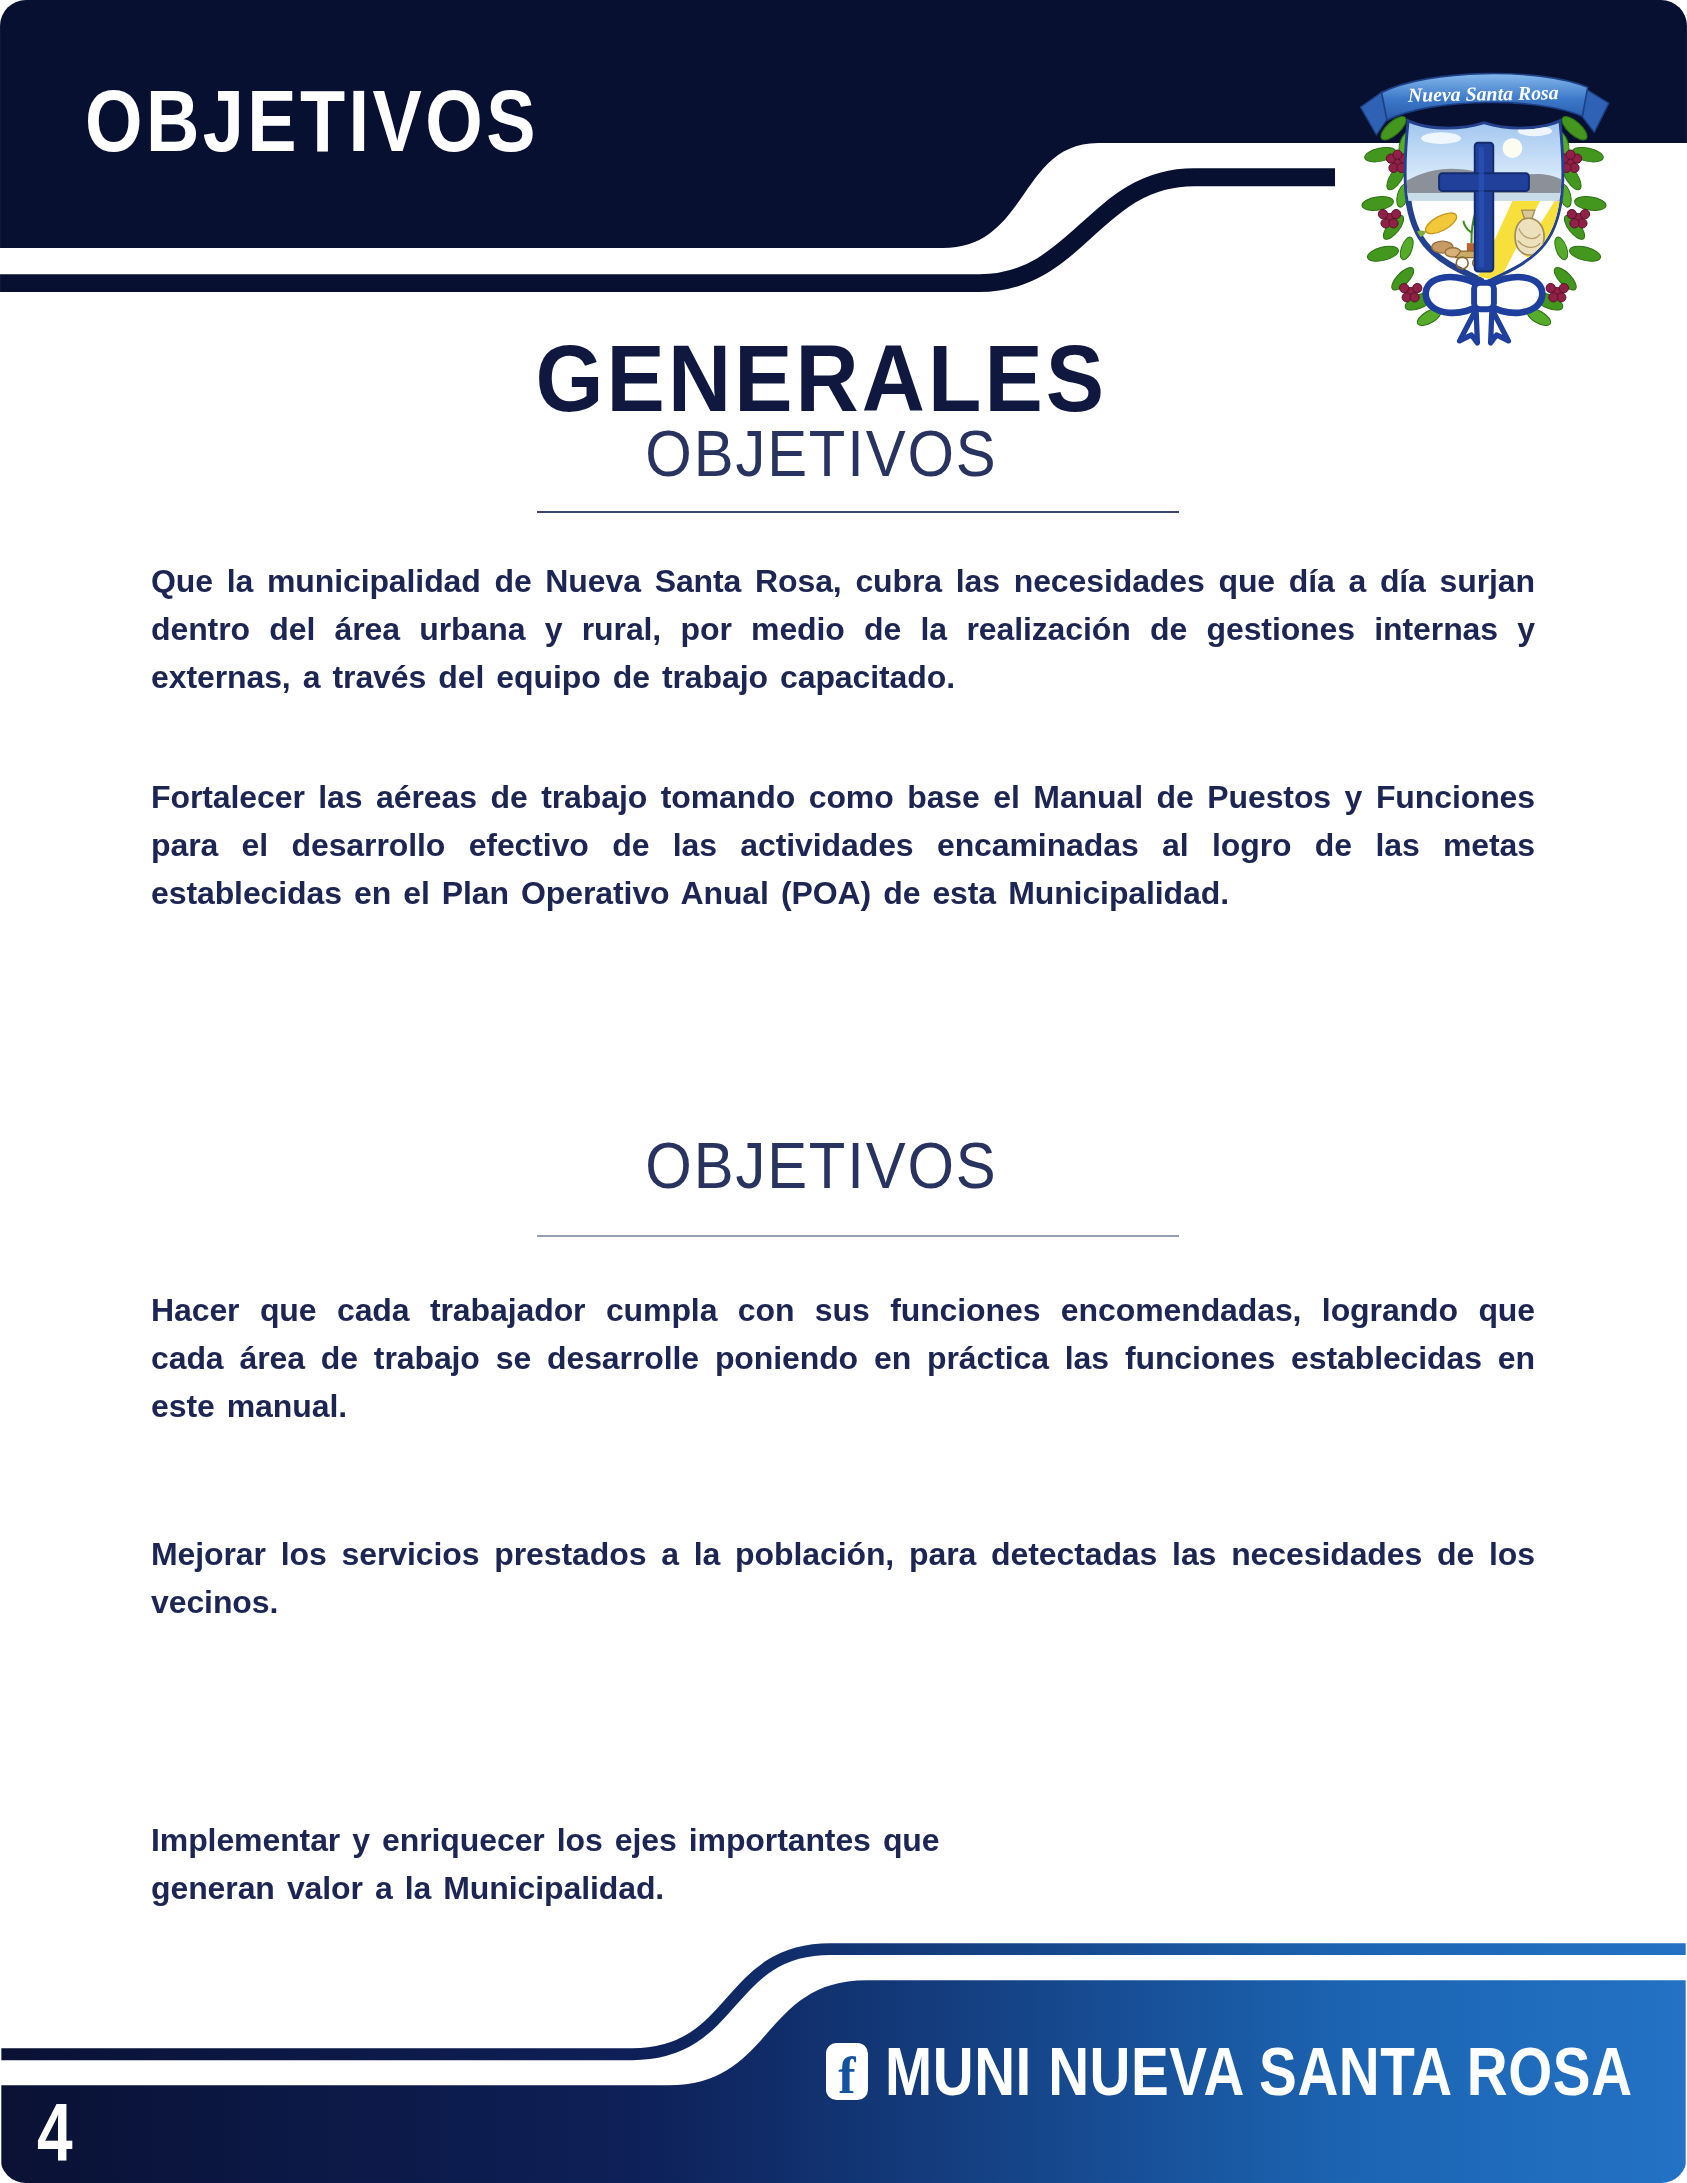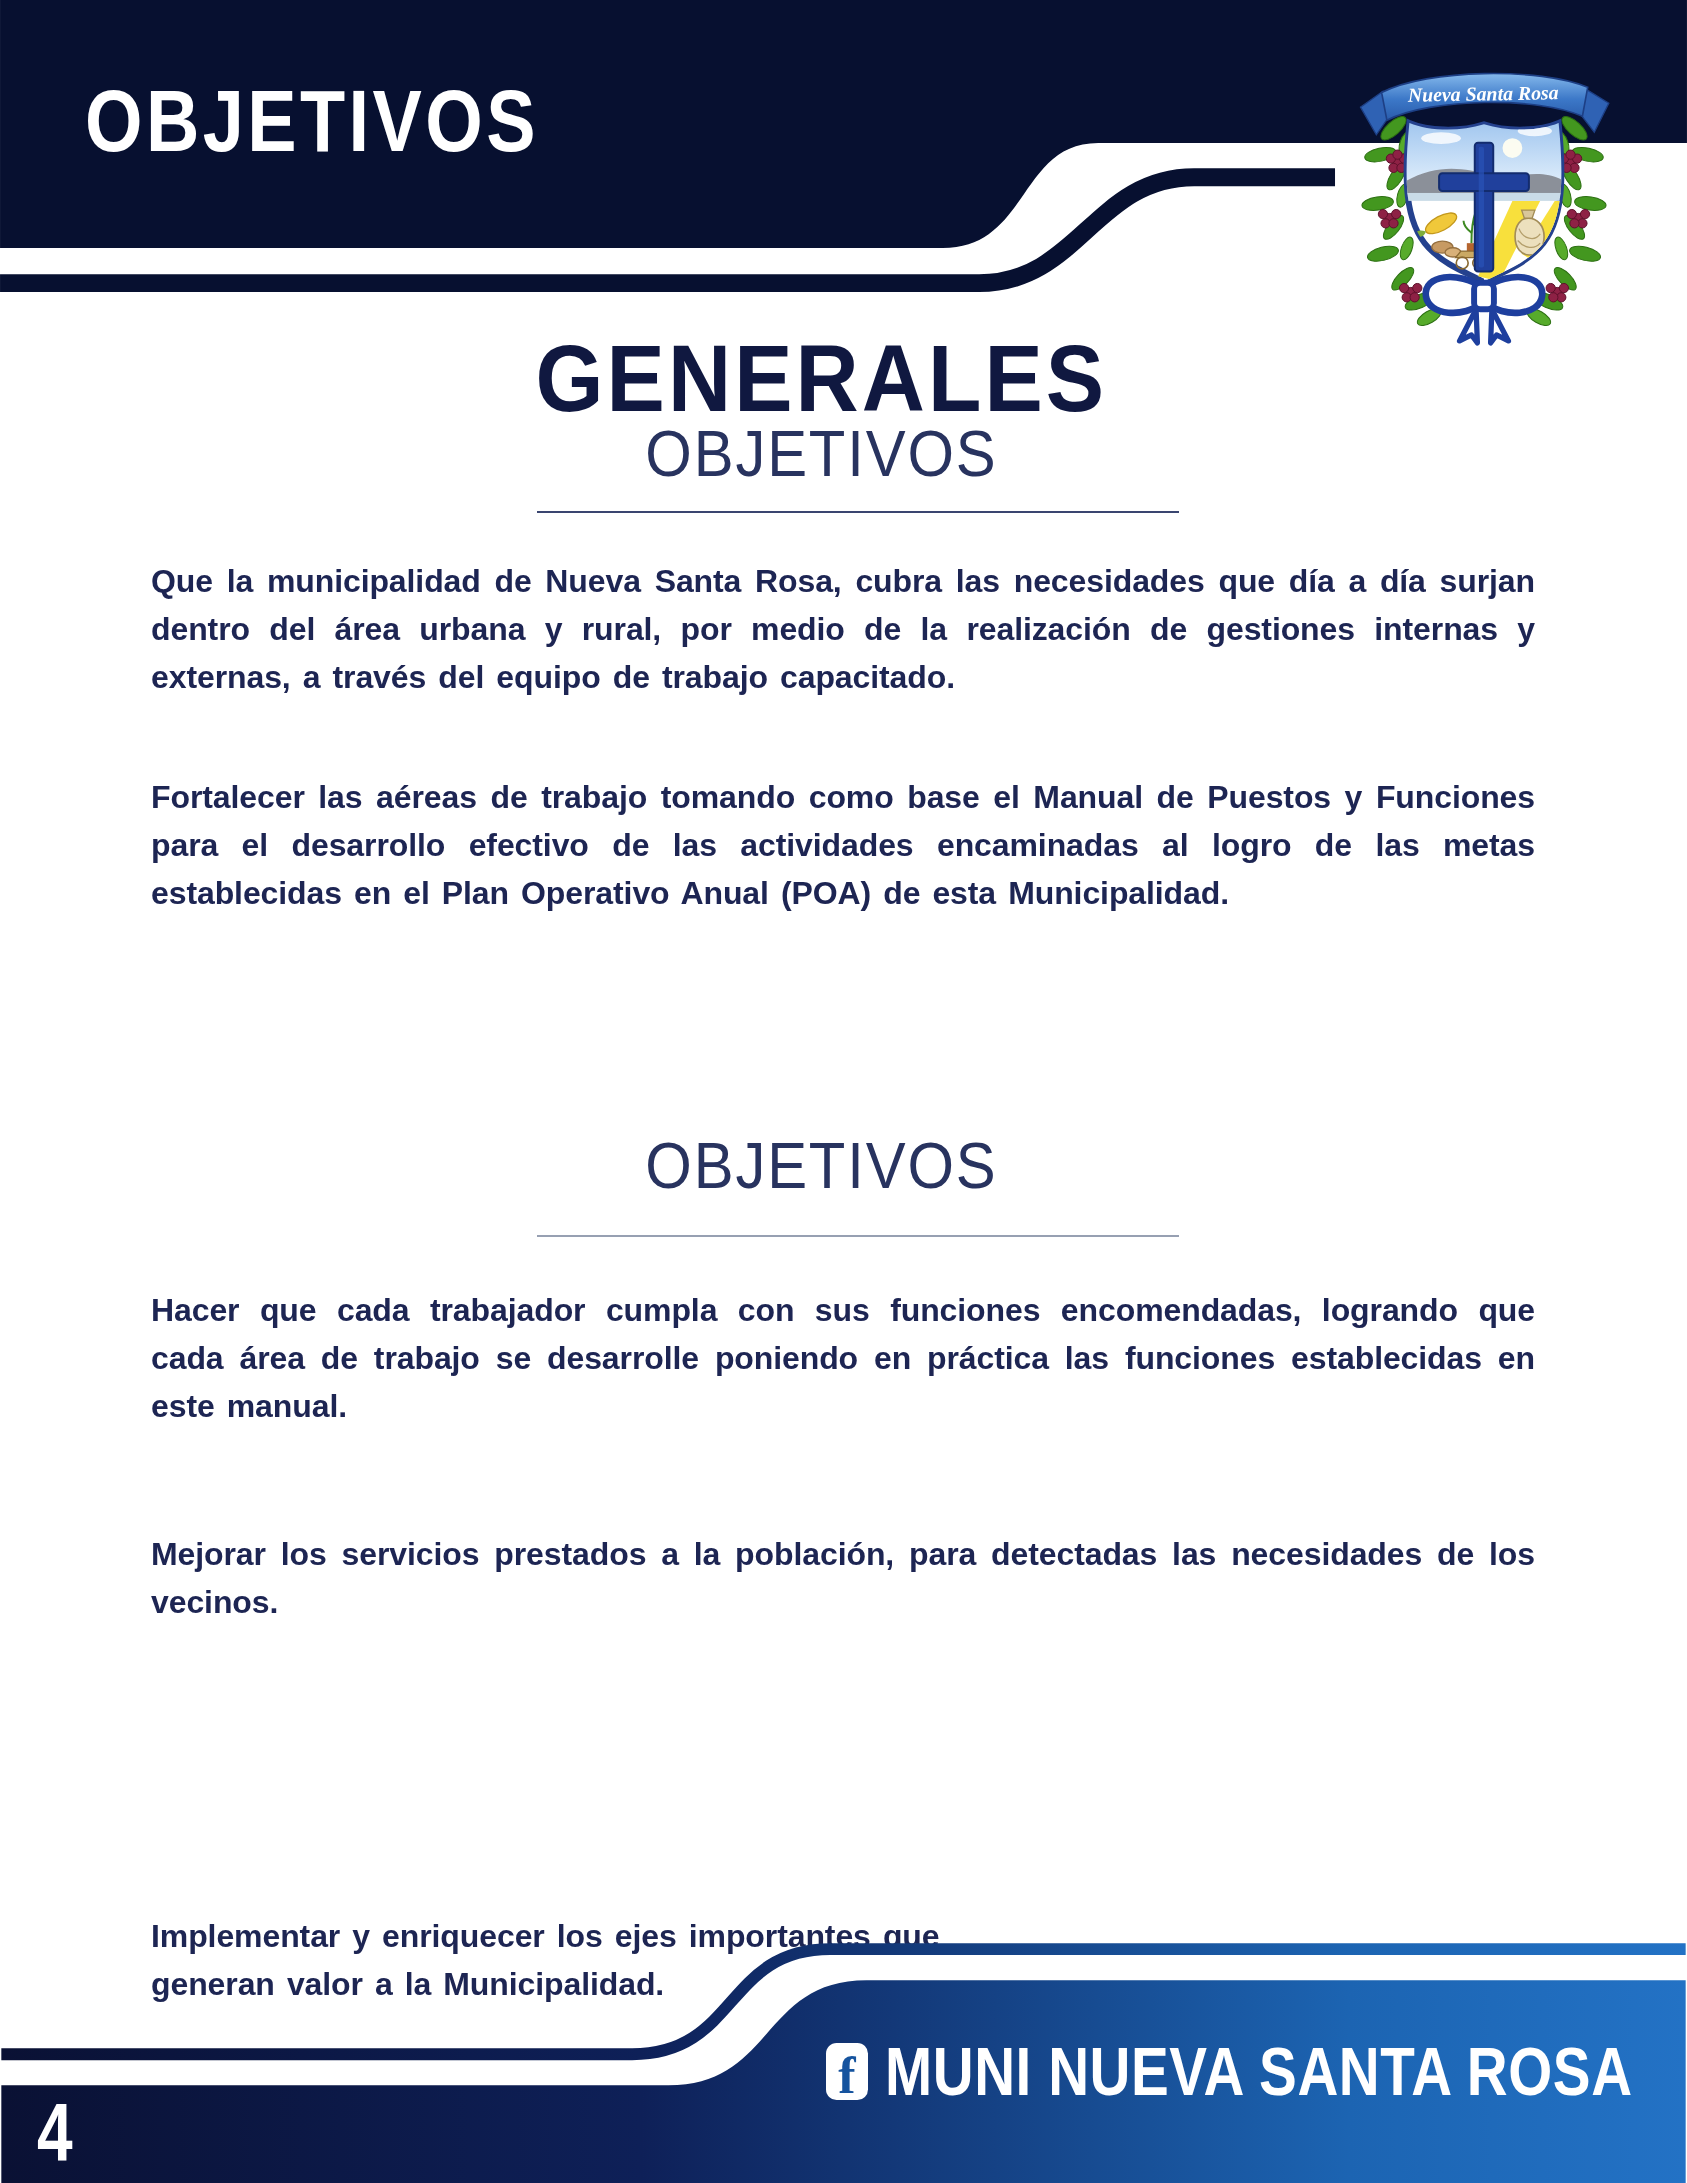--- a/index.html
+++ b/index.html
@@ -1,18 +1,18 @@
 <!DOCTYPE html>
 <html style="font-size:10.6px"><head>
 <meta charset="utf-8">
 <style>
   html,body{margin:0;padding:0;background:#ffffff;}
   .page{
     position:relative;width:1687px;height:2183px;background:#ffffff;
-    overflow:hidden;font-family:"Liberation Sans",sans-serif;
+    overflow:hidden;font-family:"Liberation Sans",sans-serif;border-radius:26px;
   }
   svg{display:block;}
   
   .header-svg{position:absolute;left:0;top:0;}
   .page-title{
     position:absolute;left:85px;top:71px;margin:0;
     font-size:87px;font-weight:800;color:#ffffff;letter-spacing:4px;
     transform:scaleX(0.85);transform-origin:left center;white-space:nowrap;
   }
   .crest{position:absolute;left:1342px;top:30px;width:284px;height:318px;}
@@ -201,21 +201,21 @@
   <p class="para" style="top:557px">Que la municipalidad de Nueva Santa Rosa, cubra las necesidades que día a día surjan dentro del área urbana y rural, por medio de la realización de gestiones internas y externas, a través del equipo de trabajo capacitado.</p>
   <p class="para" style="top:773px">Fortalecer las aéreas de trabajo tomando como base el Manual de Puestos y Funciones para el desarrollo efectivo de las actividades encaminadas al logro de las metas establecidas en el Plan Operativo Anual (POA) de esta Municipalidad.</p>
 
   <div class="headings" style="top:1133px">
     <span class="h-sub">OBJETIVOS</span>
   </div>
   <div class="divider second" style="top:1235px"></div>
 
   <p class="para" style="top:1286px">Hacer que cada trabajador cumpla con sus funciones encomendadas, logrando que cada área de trabajo se desarrolle poniendo en práctica las funciones establecidas en este manual.</p>
   <p class="para" style="top:1530px">Mejorar los servicios prestados a la población, para detectadas las necesidades de los vecinos.</p>
-  <p class="para preline" style="top:1912px">Implementar y enriquecer los ejes importantes que
+  <p class="para preline" style="top:1816px">Implementar y enriquecer los ejes importantes que
 generan valor a la Municipalidad.</p>
 
   <svg class="footer-svg" width="1687" height="251" viewBox="0 0 2550 380">
     <defs>
       <linearGradient id="gradBand" x1="0" y1="0" x2="1" y2="0">
         <stop offset="0" stop-color="#0a1134"></stop>
         <stop offset="0.38" stop-color="#0e2058"></stop>
         <stop offset="0.8" stop-color="#1c64b2"></stop>
         <stop offset="1" stop-color="#2372c5"></stop>
       </linearGradient>

